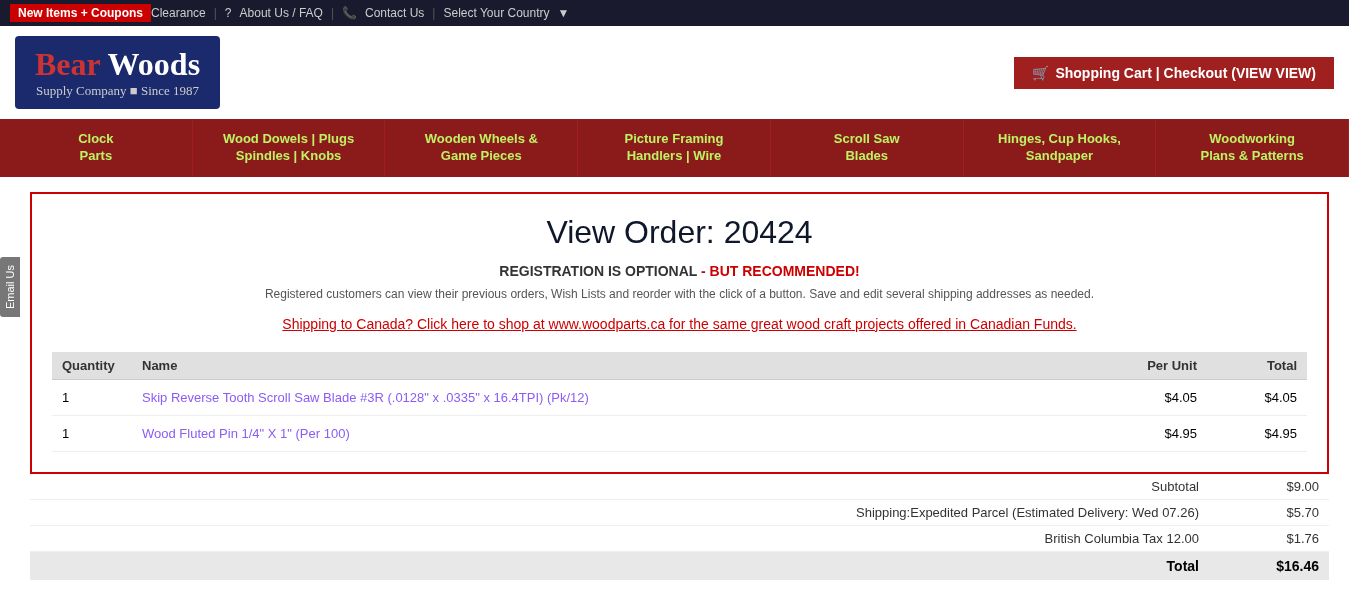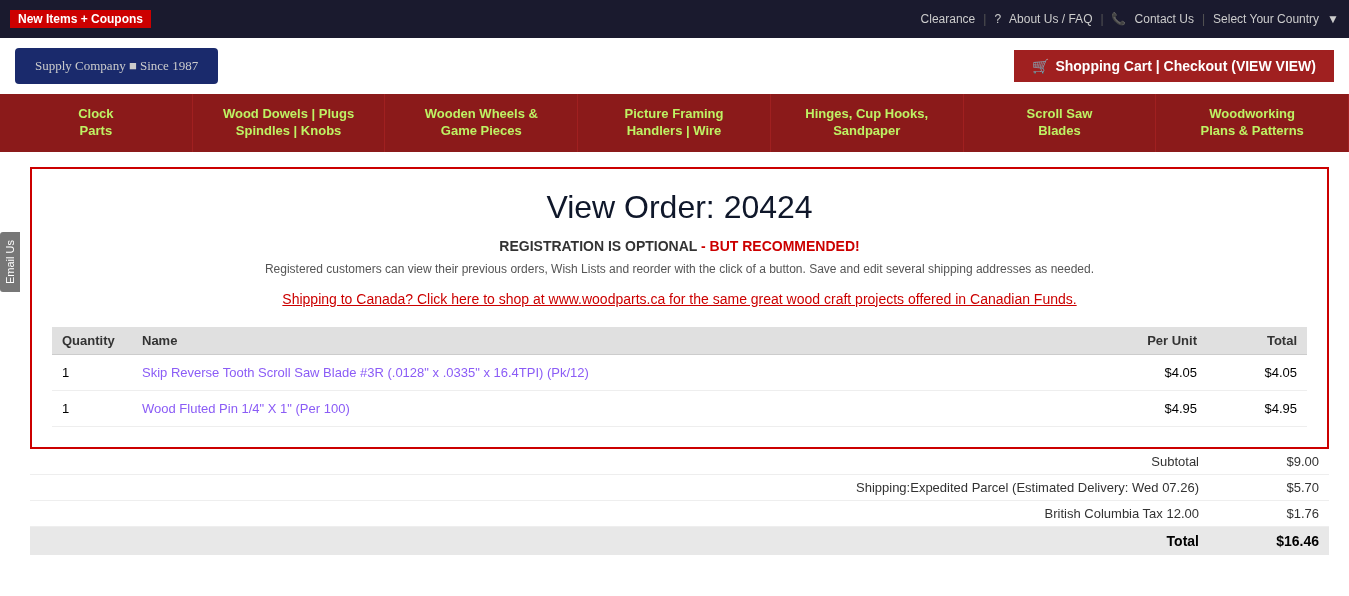--- a/index.html
+++ b/index.html
@@ -4,23 +4,23 @@
   <style>
     * { margin: 0; padding: 0; box-sizing: border-box; }
     body { font-family: Arial, sans-serif; font-size: 13px; background: #fff; width: 1349px; }
 
     
     .top-bar {
       background: #1a1a2e;
       color: #ccc;
       display: flex;
       align-items: center;
-      justify-content: space-between;
+      justify-content: flex-start;
       padding: 0 10px;
-      height: 38px;
+      height: 26px;
       font-size: 12px;
     }
     .top-bar-left { display: flex; align-items: center; gap: 10px; }
     .new-items-btn {
       background: #cc0000;
       color: #fff;
       padding: 2px 8px;
       font-size: 12px;
       font-weight: bold;
       border: none;
@@ -209,41 +209,44 @@
     <span>📞</span>
     <a href="#">Contact Us</a>
     <span class="sep">|</span>
     <a href="#">Select Your Country</a>
     <span>▼</span>
   </div>
 </div>
 
 <div class="header">
   <div class="logo-area">
+    <div class="logo-title">
+      <span>Bear</span><span style="color:#fff"> Woods</span>
+    </div>
     <div class="logo-subtitle">Supply Company ■ Since 1987</div>
   </div>
   <button class="cart-btn">
     <span>🛒</span>
     <span>Shopping Cart | Checkout (VIEW VIEW)</span>
   </button>
 </div>
 
 <nav class="nav-bar">
   <div class="nav-item" style="white-space:pre-line">Clock
 Parts</div>
   <div class="nav-item" style="white-space:pre-line">Wood Dowels | Plugs
 Spindles | Knobs</div>
   <div class="nav-item" style="white-space:pre-line">Wooden Wheels &amp;
 Game Pieces</div>
   <div class="nav-item" style="white-space:pre-line">Picture Framing
 Handlers | Wire</div>
+  <div class="nav-item" style="white-space:pre-line">Scroll Saw
+Blades</div>
   <div class="nav-item" style="white-space:pre-line">Hinges, Cup Hooks,
 Sandpaper</div>
-  <div class="nav-item" style="white-space:pre-line">Scroll Saw
-Blades</div>
   <div class="nav-item" style="white-space:pre-line">Woodworking
 Plans &amp; Patterns</div>
 </nav>
 
 <div class="page-wrapper">
 
   <div style="position:absolute; left:0; top:80px; z-index:50;">
     <div style="writing-mode:vertical-rl; transform:rotate(180deg); background:#777; color:#fff; padding:8px 4px; font-size:11px; cursor:pointer; border-radius:0 3px 3px 0;">Email Us</div>
   </div>
 

